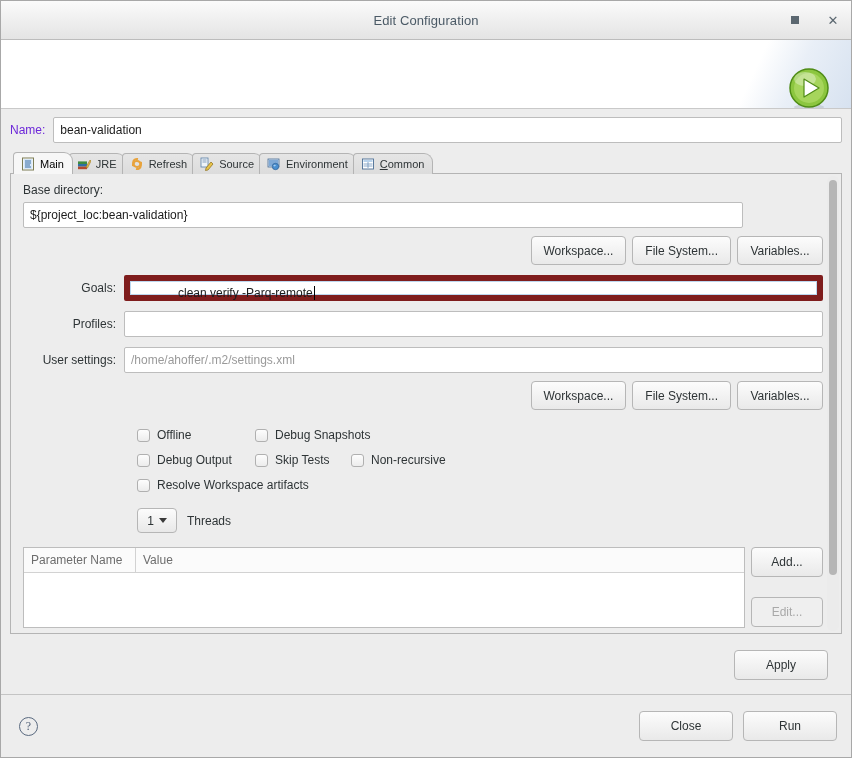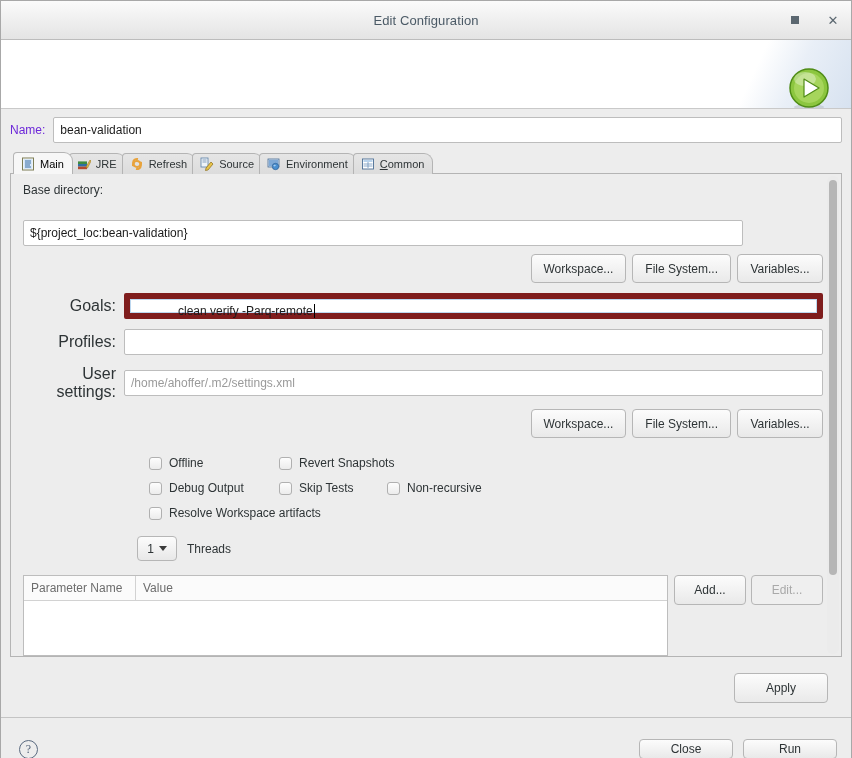--- a/index.html
+++ b/index.html
@@ -210,21 +210,21 @@
     position: absolute;
     top: 4px;
     left: 2px;
     width: 8px;
     height: 395px;
     background: #b6b6b6;
     border-radius: 4px;
   }
 
   .lbl { font-size: 12px; color: #2e3436; }
-  .sect-label { margin-bottom: 23px; }
+  .sect-label { margin-bottom: 5px; }
 
   .fullfield {
     width: 100%;
     box-sizing: border-box;
   }
   .btnrow {
     display: flex;
     justify-content: flex-end;
     gap: 6px;
     margin-top: 8px;
@@ -249,21 +249,21 @@
 
   .row-field {
     display: flex;
     align-items: center;
     gap: 8px;
     margin-top: 10px;
   }
   .row-field .rl {
     width: 93px;
     text-align: right;
-    font-size: 16px;
+    font-size: 12px;
     flex: 0 0 93px;
   }
   .row-field .rf { flex: 1 1 auto; }
   .field.focused {
     border: 6px solid #7f1d1d;
     box-shadow: 0 0 0 1px #bcd7ef inset;
     padding-left: 48px;
   }
   .field.placeholder { color: #9a9a9a; }
   .caret {
@@ -280,21 +280,20 @@
   .checkline {
     display: flex;
     align-items: center;
     margin-bottom: 11px;
   }
   .cb-item {
     display: flex;
     align-items: flex-end;
     gap: 7px;
     cursor: default;
-    margin-left: 12px;
   }
   .cbox {
     width: 13px;
     height: 13px;
     box-sizing: border-box;
     border: 1px solid #b0b0b0;
     border-radius: 3px;
     background: linear-gradient(to bottom, #fdfdfd, #ececec);
   }
   .threads-row {
@@ -348,21 +347,21 @@
   .pth {
     font-size: 12px;
     color: #6d6d6d;
     padding: 0 7px;
     line-height: 24px;
     box-sizing: border-box;
   }
   .pth.c1 { width: 112px; border-right: 1px solid #d2d2d2; }
   .pth.c2 { flex: 1 1 auto; }
   .ptable-body { height: 56px; background: #fff; }
-  .tbtns { display: flex; flex-direction: row; gap: 5px; }
+  .tbtns { display: flex; flex-direction: column; gap: 20px; }
   .tbtns .btn { min-width: 72px; height: 30px; }
 
   
   .apply-row {
     display: flex;
     justify-content: flex-end;
     gap: 8px;
     padding: 16px 14px 14px 0;
     flex: 0 0 auto;
   }
@@ -388,21 +387,21 @@
     border-radius: 50%;
     color: #4a5a72;
     font-size: 12px;
     display: flex;
     align-items: center;
     justify-content: center;
     cursor: default;
     font-family: "Liberation Serif", serif;
   }
   .footer-btns { display: flex; gap: 10px; }
-  .footer-btns .btn { min-width: 94px; height: 20px; }
+  .footer-btns .btn { min-width: 94px; height: 30px; }
 </style>
 </head>
 <body>
 
 <div class="window">
 
   <div class="titlebar">
     <div class="title-text">Edit Configuration</div>
     <div class="title-buttons">
       <div class="tbtn">
@@ -540,21 +539,21 @@
         </div>
 
         <div class="checks">
           <div class="checkline">
             <div class="cb-item" style="width:118px">
               <span class="cbox"></span>
               <span class="lbl">Offline</span>
             </div>
             <div class="cb-item">
               <span class="cbox"></span>
-              <span class="lbl">Revert Snapshots</span>
+              <span class="lbl">Debug Snapshots</span>
             </div>
           </div>
           <div class="checkline">
             <div class="cb-item" style="width:118px">
               <span class="cbox"></span>
               <span class="lbl">Debug Output</span>
             </div>
             <div class="cb-item" style="width:96px">
               <span class="cbox"></span>
               <span class="lbl">Skip Tests</span>

